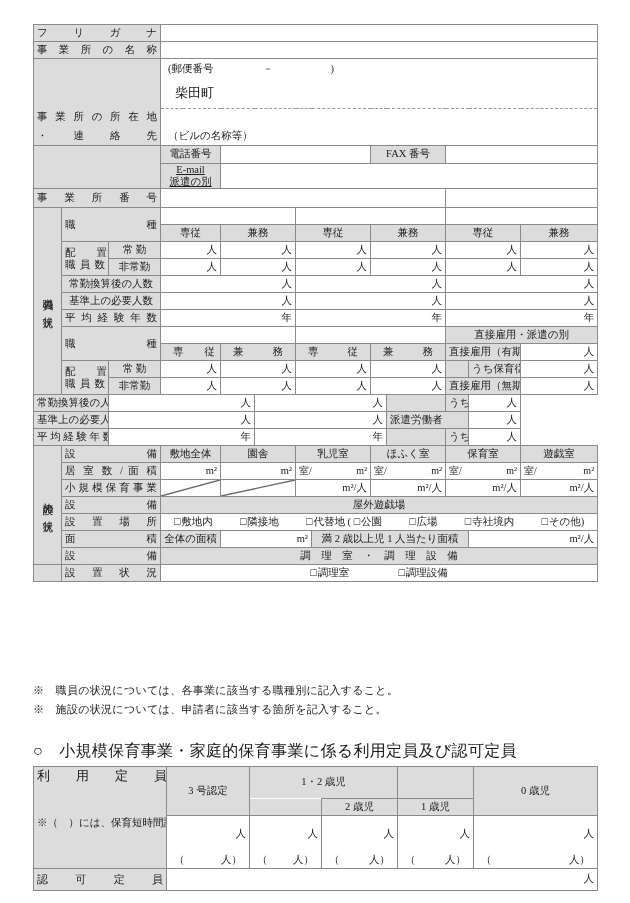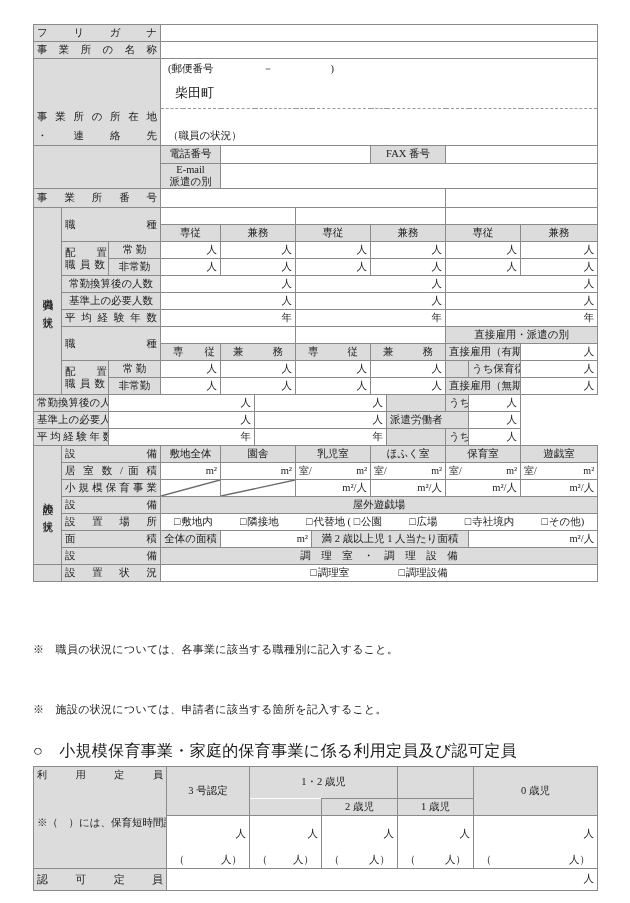--- a/index.html
+++ b/index.html
@@ -42,29 +42,29 @@
     margin:0 auto;
     font-size:10.5px;
   }
   .vwrap{display:flex;align-items:center;justify-content:center;height:100%;}
   .unit{font-size:10px;}
   .diag{position:relative;}
   .diag svg{position:absolute;left:0;top:0;width:100%;height:100%;}
 
   
   #top-table{position:absolute;left:33px;top:24px;width:564px;padding-left:19px;}
-  #note-1{position:absolute;left:33px;top:642px;font-size:11px;}
+  #note-1{position:absolute;left:33px;top:683px;font-size:11px;}
   #note-2{position:absolute;left:33px;top:702px;font-size:11px;text-align:right;}
   #section-head{position:absolute;left:33px;top:741px;font-size:16px;}
   #bottom-table{position:absolute;left:33px;top:766px;width:564px;}
   .notetxt{letter-spacing:.3px;}
   .marksp{display:inline-block;width:22px;}
   .cbx{margin-right:1px;}
   .pad6{padding-left:6px;}
-  .lbl-2line{line-height:1.05;}
+  .lbl-2line{line-height:1.05;text-decoration:underline;}
 </style>
 </head>
 <body>
 
 <div class="page">
 
   <table class="frm" id="top-table">
     <colgroup>
       <col style="width:28px">
         <col style="width:47px">
@@ -109,21 +109,21 @@
       <td class="lf dash nbt" colspan="11" style="height:30px;padding-left:14px;font-size:13px;vertical-align:middle">柴田町</td>
     </tr>
 
     <tr>
       <td class="hd nbt nbb ctr sp" colspan="3" style="height:18px">事 業 所 の 所 在 地</td>
       <td class="nbt nbb" colspan="11" style="height:18px"></td>
     </tr>
 
     <tr>
       <td class="hd nbt ctr sp" colspan="3" style="height:19px">・　　連　　絡　　先</td>
-      <td class="lf nbt" colspan="11" style="height:19px;padding-left:7px">（職員の状況）</td>
+      <td class="lf nbt" colspan="11" style="height:19px;padding-left:7px">（ビルの名称等）</td>
     </tr>
 
     <tr>
       <td class="hd nbt nbb" colspan="3"></td>
       <td class="hd ctr" colspan="2" style="height:18px">電話番号</td>
       <td colspan="4"></td>
       <td class="hd ctr" colspan="2">FAX 番号</td>
       <td colspan="3"></td>
     </tr>
 
@@ -376,21 +376,21 @@
       <col style="width:133px">
         <col style="width:83px">
       <col style="width:72px">
         <col style="width:76px">
       <col style="width:76px">
         <col style="width:124px">
     </colgroup>
     <tbody>
         <tr>
       <td class="hd ctr nbb" rowspan="2" style="height:34px;vertical-align:top;padding-top:2px">
-        <div class="sp" style="font-size:10px">利　　用　　定　　員</div>
+        <div class="sp" style="font-size:13px">利　　用　　定　　員</div>
       </td>
       <td class="hd ctr" rowspan="2">3 号認定</td>
       <td class="hd ctr nbb" colspan="2" style="height:32px">1・2 歳児</td>
       <td class="hd nbb nbl"></td>
       <td class="hd ctr" rowspan="2">0 歳児</td>
     </tr>
     <tr>
       <td class="hd nbt nbr"></td>
       <td class="hd ctr">2 歳児</td>
       <td class="hd ctr">1 歳児</td>

